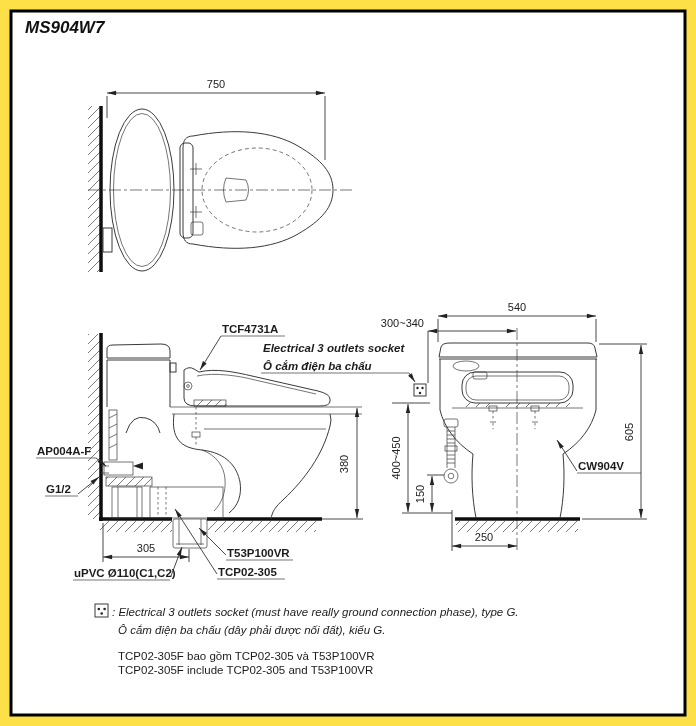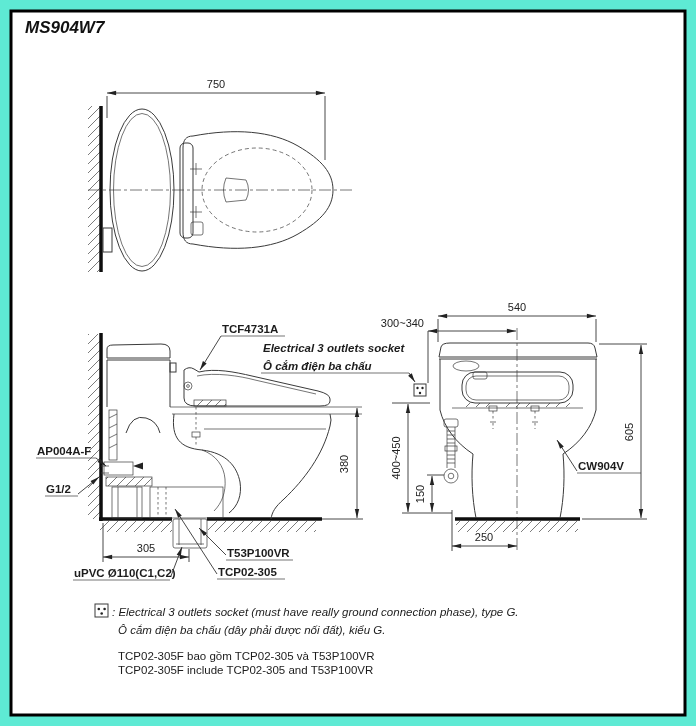--- a/index.html
+++ b/index.html
@@ -1,16 +1,16 @@
 <!DOCTYPE html>
 <html><head>
 <meta charset="utf-8">
 <style>
   html,body{margin:0;padding:0;background:#ffffff;}
-  .page{position:relative;width:696px;height:726px;background:#5eead4;}
+  .page{position:relative;width:696px;height:726px;background:#fde047;}
   svg{display:block;}
   .t-title{font:italic bold 17px "Liberation Sans",sans-serif;fill:#111;}
   .t-dim{font:11px "Liberation Sans",sans-serif;fill:#222;}
   .t-lbl{font:bold 11.5px "Liberation Sans",sans-serif;fill:#1c1c1c;}
   .t-it{font:italic bold 11.5px "Liberation Sans",sans-serif;fill:#1c1c1c;}
   .t-leg-i{font:italic 11.5px "Liberation Sans",sans-serif;fill:#1c1c1c;}
   .t-leg{font:11.5px "Liberation Sans",sans-serif;fill:#1c1c1c;}
   .ln{stroke:#3a3a3a;fill:none;stroke-width:1;}
   .ln2{stroke:#3a3a3a;fill:none;stroke-width:0.7;}
   .diml{stroke:#333;fill:none;stroke-width:0.9;}

